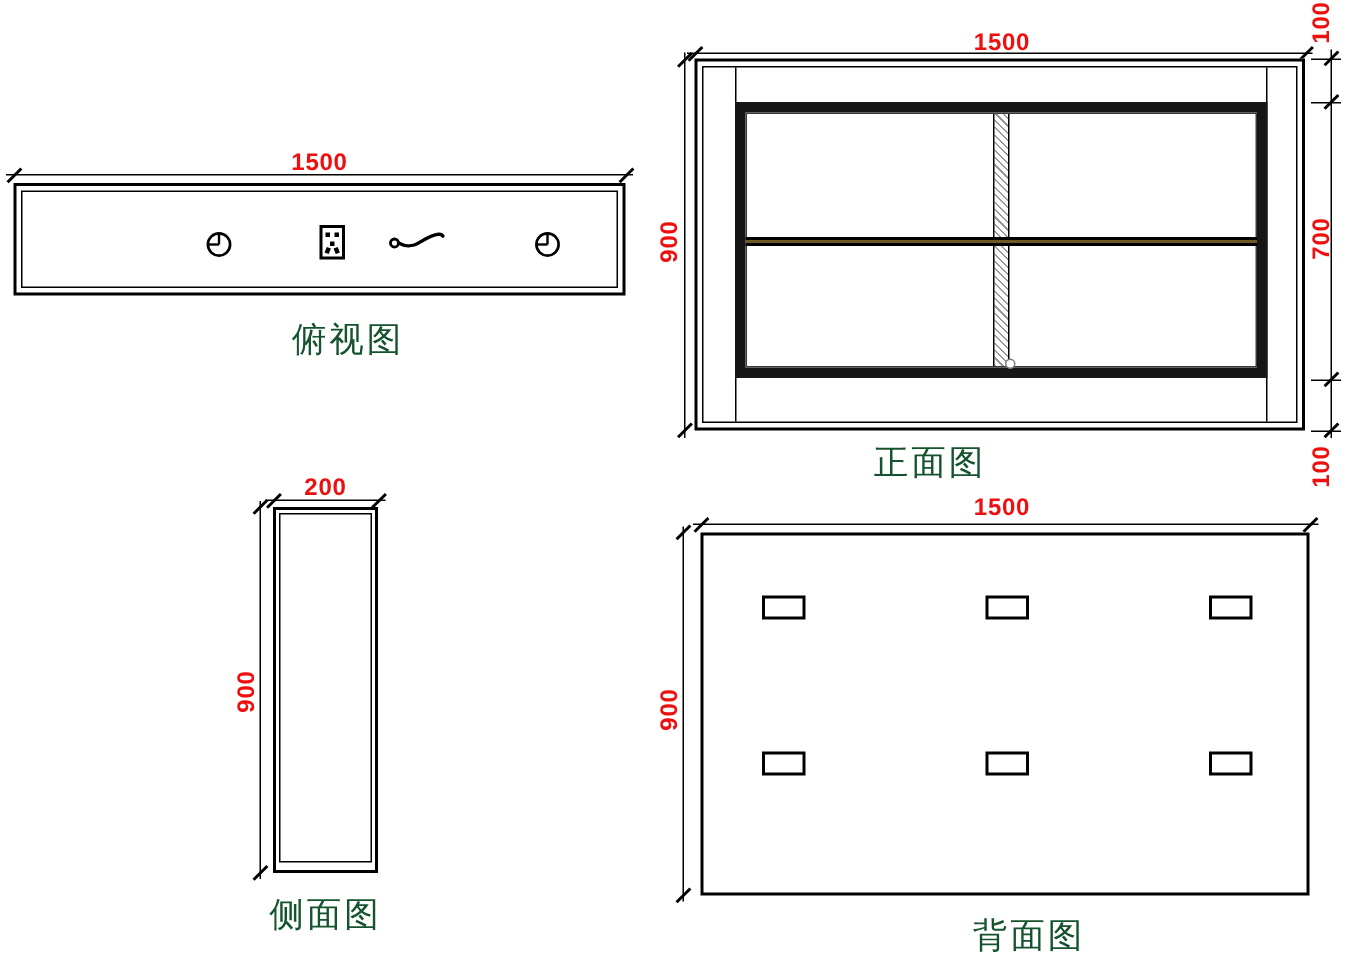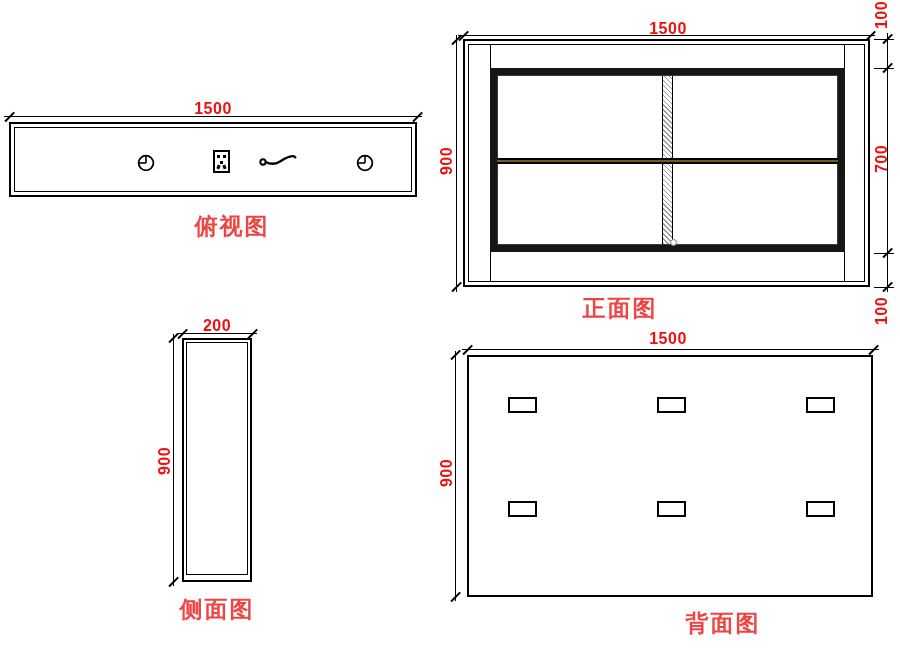--- a/index.html
+++ b/index.html
@@ -17,21 +17,21 @@
   .hline{position:absolute;height:1.4px;background:var(--line);}
   .vline{position:absolute;width:1.4px;background:var(--line);}
   .tick{position:absolute;width:13px;height:1.6px;background:var(--line);transform:rotate(-45deg);transform-origin:center;}
   
   .rect{position:absolute;box-sizing:border-box;border:2px solid var(--line);background:var(--background);}
   .rect-thin{position:absolute;box-sizing:border-box;border:1px solid var(--line);background:transparent;}
   
   .dim{position:absolute;color:var(--dimension-text);font-size:16px;font-weight:bold;letter-spacing:.5px;text-align:center;white-space:nowrap;}
   .dim-v{width:44px;transform:rotate(-90deg);transform-origin:center;}
   
-  .view-title{position:absolute;color:#ef4444;font-size:23px;font-weight:bold;letter-spacing:2px;white-space:nowrap;text-align:center;width:120px;}
+  .view-title{position:absolute;color:#14532d;font-size:23px;font-weight:normal;letter-spacing:2px;white-space:nowrap;text-align:center;width:120px;}
   
   .window-frame{position:absolute;box-sizing:border-box;background:#161616;}
   .pane-area{position:absolute;box-sizing:border-box;background:#fff;border:1px solid #3a3a3a;}
   .divider{position:absolute;box-sizing:border-box;border-left:1.6px solid var(--line);border-right:1.6px solid var(--line);
     background-image:repeating-linear-gradient(45deg,#9a9a9a 0,#9a9a9a 1px,#ffffff 1px,#ffffff 3.5px);}
   .midbar{position:absolute;background:linear-gradient(to bottom,#000 0 2px,var(--window-bar-accent) 2px 4px,#000 4px 6px);}
   .knob{position:absolute;width:7px;height:7px;border:1.2px solid #7a7a7a;border-radius:50%;background:#fff;box-sizing:border-box;}
   
   .slot{position:absolute;box-sizing:border-box;width:29px;height:16px;border:2px solid var(--line);background:#fff;}
   
@@ -150,16 +150,16 @@
 
     <div class="rect" style="left:467px;top:355px;width:406px;height:242px;border-width:2.5px;"></div>
 
     <div class="slot" style="left:508px;top:397px;"></div>
     <div class="slot" style="left:657px;top:397px;"></div>
     <div class="slot" style="left:806px;top:397px;"></div>
     <div class="slot" style="left:508px;top:501px;"></div>
     <div class="slot" style="left:657px;top:501px;"></div>
     <div class="slot" style="left:806px;top:501px;"></div>
 
-    <div class="view-title" style="left:663px;top:608px;">背面图</div>
+    <div class="view-title" style="left:626px;top:608px;">背面图</div>
   </div>
 
 </div>
 
 </body></html>

